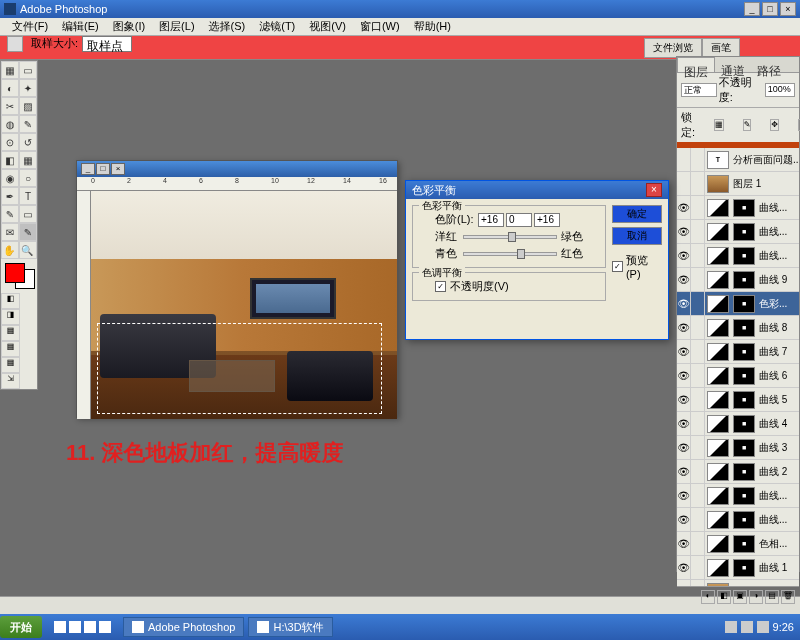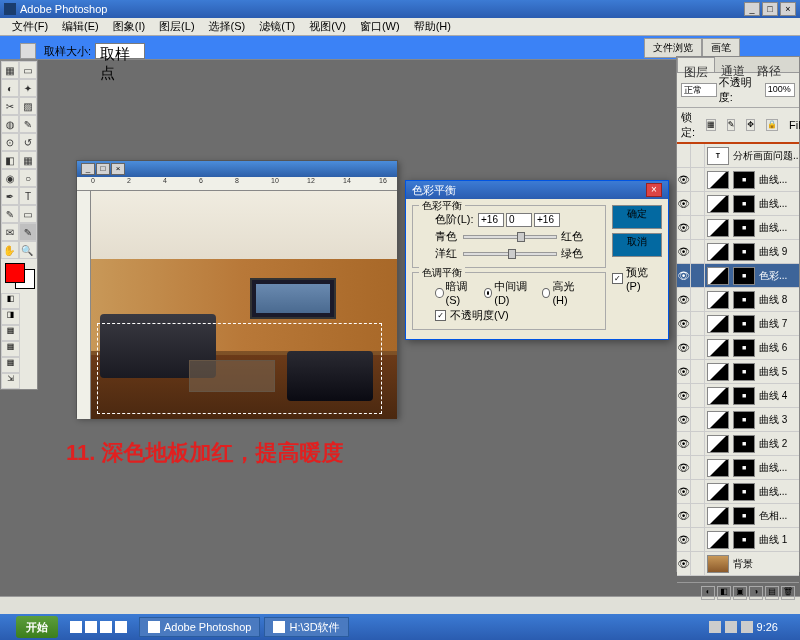--- a/index.html
+++ b/index.html
@@ -4,24 +4,24 @@
 <style>
 *{margin:0;padding:0;box-sizing:border-box;font-family:Tahoma,Arial,sans-serif;font-size:11px}
 body{width:800px;height:640px;background:#6d6d6d;position:relative;overflow:hidden}
 .titlebar{height:18px;background:linear-gradient(#3c7bd4,#2a5cb0);display:flex;align-items:center;padding:0 4px;color:#fff}
 .titlebar-icon{width:12px;height:12px;background:#1a3d6e;margin-right:4px}
 .titlebar-text{flex:1;font-size:11px}
 .win-controls{display:flex;gap:2px}
 .win-btn{width:16px;height:14px;background:#d4d4d4;border:1px solid #888;font-size:9px;text-align:center;line-height:12px;color:#000}
 .menubar{height:18px;background:#e8e8e0;display:flex;align-items:center;padding:0 6px;gap:2px;border-bottom:1px solid #aaa}
 .menu-item{padding:1px 6px;color:#000}
-.optionsbar{height:24px;background:#3b82f6;display:flex;align-items:flex-end;padding:0 20px;border-bottom:1px solid #888;position:relative}
+.optionsbar{height:24px;background:#ef4444;display:flex;align-items:flex-start;padding:0 7px;border-bottom:1px solid #888;position:relative}
 .tool-icon-small{width:16px;height:16px;border:1px solid #999;background:#ddd;margin-right:8px}
 .option-label{color:#000;margin-right:4px}
-.option-dropdown{border:1px solid #7a7a7a;background:#fff;padding:1px 4px;width:50px;height:16px;font-size:15px}
+.option-dropdown{border:1px solid #7a7a7a;background:#fff;padding:1px 4px;width:50px;height:16px;font-size:12px}
 .right-tabs{position:absolute;right:60px;top:2px;display:flex;gap:0}
 .right-tab{padding:2px 8px;background:#e0e0d8;border:1px solid #999;font-size:10px;color:#000}
 .toolbox{position:absolute;left:0;top:60px;width:38px;background:#e8e8e0;border:1px solid #888;z-index:5}
 .tool-row{display:flex;height:18px}
 .tool{width:19px;height:18px;border:1px solid #ccc;background:#e8e8e0;display:flex;align-items:center;justify-content:center;font-size:10px;color:#333}
 .tool.active{background:#c0c0c0}
 .color-sw{width:34px;height:30px;position:relative;margin:2px}
 .fg-color{width:20px;height:20px;background:#f00;border:1px solid #000;position:absolute;left:2px;top:2px;z-index:2}
 .bg-color{width:20px;height:20px;background:#fff;border:1px solid #000;position:absolute;right:2px;bottom:2px}
 .mini-tools{display:flex;flex-wrap:wrap}
@@ -53,47 +53,47 @@
 .dlg-close{width:16px;height:14px;background:#d44;color:#fff;text-align:center;line-height:12px;font-size:10px;border:1px solid #922}
 .dlg-body{padding:6px;position:relative;height:142px}
 .dlg-group{border:1px solid #aaa;padding:4px 6px;margin-bottom:4px;position:relative}
 .dlg-group-label{position:absolute;top:-7px;left:6px;background:#ece9d8;padding:0 3px;font-size:10px}
 .dlg-row{display:flex;align-items:center;margin:2px 16px;font-size:10px}
 .dlg-label{width:42px}
 .dlg-input{width:26px;height:14px;border:1px solid #7a7a7a;background:#fff;font-size:10px;padding:0 2px;margin:0 1px}
 .slider{flex:1;height:4px;background:#ddd;border:1px solid #999;margin:0 4px;position:relative}
 .slider-thumb{position:absolute;top:-4px;width:8px;height:10px;background:#ccc;border:1px solid #666}
 .dlg-btns{position:absolute;right:6px;top:6px;display:flex;flex-direction:column;gap:4px;width:50px}
-.dlg-btn{height:24px;border:1px solid #888;background:#0369a1;font-size:10px;text-align:center;line-height:16px}
+.dlg-btn{height:18px;border:1px solid #888;background:#1d4ed8;font-size:10px;text-align:center;line-height:16px}
 .dlg-check{display:flex;align-items:center;gap:3px;font-size:10px;margin-top:4px}
 .chk{width:11px;height:11px;border:1px solid #666;background:#fff;font-size:8px;text-align:center;line-height:9px}
 .radio{width:10px;height:10px;border:1px solid #666;border-radius:50%;background:#fff;margin-right:2px;display:inline-block;position:relative}
 .radio.on::after{content:"";position:absolute;inset:2px;background:#000;border-radius:50%}
 .layers-panel{position:absolute;right:0;top:56px;width:124px;height:516px;background:#e8e8e0;border:1px solid #888;z-index:4}
 .panel-tabs{display:flex;height:16px;background:#d8d8d0;border-bottom:1px solid #999}
 .panel-tab{padding:6px 6px;font-size:12px;color:#333}
 .panel-tab.active{background:#e8e8e0;border:1px solid #999;border-bottom:none}
 .panel-opts{display:flex;align-items:center;padding:2px 4px;gap:2px;border-bottom:1px solid #aaa;font-size:9px}
 .panel-dd{border:1px solid #999;background:#fff;padding:0 2px;font-size:9px;height:14px;width:38px}
-.panel-locks{display:flex;align-items:center;padding:2px 4px;gap:11px;border-bottom:2px solid #c2410c;font-size:9px}
+.panel-locks{display:flex;align-items:center;padding:2px 4px;gap:19px;border-bottom:6px solid #c2410c;font-size:9px}
 .lock-icon{width:12px;height:12px;border:1px solid #aaa;font-size:8px;text-align:center}
 .layer-list{overflow-y:auto;height:438px}
 .layer-item{display:flex;align-items:center;height:24px;border-bottom:1px solid #ccc;background:#e8e8e0}
 .layer-item.active{background:#3d6499;color:#fff}
 .layer-eye{width:14px;height:24px;border-right:1px solid #ccc;text-align:center;font-size:10px;line-height:24px}
 .layer-link{width:14px;height:24px;border-right:1px solid #ccc}
 .layer-thumb{width:22px;height:18px;background:#ddd;border:1px solid #888;margin:0 2px;font-size:7px;text-align:center;line-height:16px;overflow:hidden}
 .layer-thumb.curves{background:linear-gradient(135deg,#fff 0%,#fff 48%,#000 52%,#000 100%)}
 .layer-thumb.mask{background:#000;color:#fff}
 .layer-thumb.img{background:linear-gradient(#c89858,#8b5a2b)}
 .layer-thumb.txt{background:#fff;color:#000;font-weight:bold}
 .layer-name{font-size:10px;flex:1;padding-left:2px;white-space:nowrap;overflow:hidden}
 .panel-footer{height:20px;border-top:1px solid #999;display:flex;align-items:center;justify-content:flex-end;gap:2px;padding:0 4px}
 .footer-icon{width:14px;height:14px;border:1px solid #aaa;font-size:8px;text-align:center}
-.taskbar{position:absolute;bottom:0;left:0;right:0;height:26px;background:linear-gradient(#3c7bd4,#2a5cb0);display:flex;align-items:center;padding:0 16px}
+.taskbar{position:absolute;bottom:0;left:0;right:0;height:26px;background:linear-gradient(#3c7bd4,#2a5cb0);display:flex;align-items:center;padding:0 0}
 .start-btn{height:22px;padding:0 10px;background:linear-gradient(#5c9e3c,#3c7e1c);color:#fff;border-radius:3px;font-size:11px;line-height:22px;font-weight:bold}
 .task-item{height:20px;padding:0 8px;background:#4a7ac0;color:#fff;margin-left:4px;border:1px solid #2a5c9e;font-size:10px;line-height:18px;display:flex;align-items:center;gap:4px}
 .task-icon{width:12px;height:12px;background:#fff}
 .tray{margin-left:auto;display:flex;align-items:center;gap:4px;color:#fff;font-size:10px;padding:0 6px}
 .tray-icon{width:12px;height:12px;background:#ccc}
 .statusbar{position:absolute;bottom:26px;left:0;right:0;height:18px;background:#e0e0d8;border-top:1px solid #999}
 </style>
 </head>
 <body>
 
@@ -244,44 +244,36 @@
     </div>
     <div class="dlg-group" style="width:194px">
       <div class="dlg-group-label">色彩平衡</div>
       <div class="dlg-row">
         <span class="dlg-label">色阶(L):</span>
         <input class="dlg-input" value="+16" style="">
         <input class="dlg-input" value="0" style="">
         <input class="dlg-input" value="+16" style="">
       </div>
       <div class="dlg-row">
+          <span style="width:24px">洋红</span>
+          <div class="slider">
+            <div class="slider-thumb" style="left:48%"></div>
+          </div>
+          <span>绿色</span>
+        </div>
+      <div class="dlg-row">
           <span style="width:24px">青色</span>
           <div class="slider">
             <div class="slider-thumb" style="left:58%"></div>
           </div>
           <span>红色</span>
         </div>
-      <div class="dlg-row">
-          <span style="width:24px">洋红</span>
-          <div class="slider">
-            <div class="slider-thumb" style="left:48%"></div>
-          </div>
-          <span>绿色</span>
-        </div>
     </div>
     <div class="dlg-group" style="width:194px">
       <div class="dlg-group-label">色调平衡</div>
-      <div class="dlg-row">
-        <span class="radio"></span>
-          <span>暗调(S)</span>
-        <span class="radio on" style="margin-left:8px"></span>
-          <span>中间调(D)</span>
-        <span class="radio" style="margin-left:8px"></span>
-          <span>高光(H)</span>
-      </div>
       <div class="dlg-row">
           <span class="chk">✓</span>
           <span style="margin-left:4px">不透明度(V)</span>
         </div>
     </div>
   </div>
 </div>
 
 <div class="layers-panel">
   <div class="panel-tabs">
@@ -304,20 +296,26 @@
     <div class="panel-dd" style="width:30px">100%</div>
   </div>
   <div class="layer-list" id="layer-list">
       <div class="layer-item">
         <div class="layer-eye"></div>
         <div class="layer-link"></div>
         <div class="layer-thumb txt">T</div>
         <div class="layer-name">分析画面问题...</div>
       </div>
       <div class="layer-item">
+        <div class="layer-eye"></div>
+        <div class="layer-link"></div>
+        <div class="layer-thumb img"></div>
+        <div class="layer-name">图层 1</div>
+      </div>
+      <div class="layer-item">
         <div class="layer-eye">👁</div>
         <div class="layer-link"></div>
         <div class="layer-thumb curves"></div>
         <div class="layer-thumb mask">■</div>
         <div class="layer-name">曲线...</div>
       </div>
       <div class="layer-item">
         <div class="layer-eye">👁</div>
         <div class="layer-link"></div>
         <div class="layer-thumb curves"></div>

